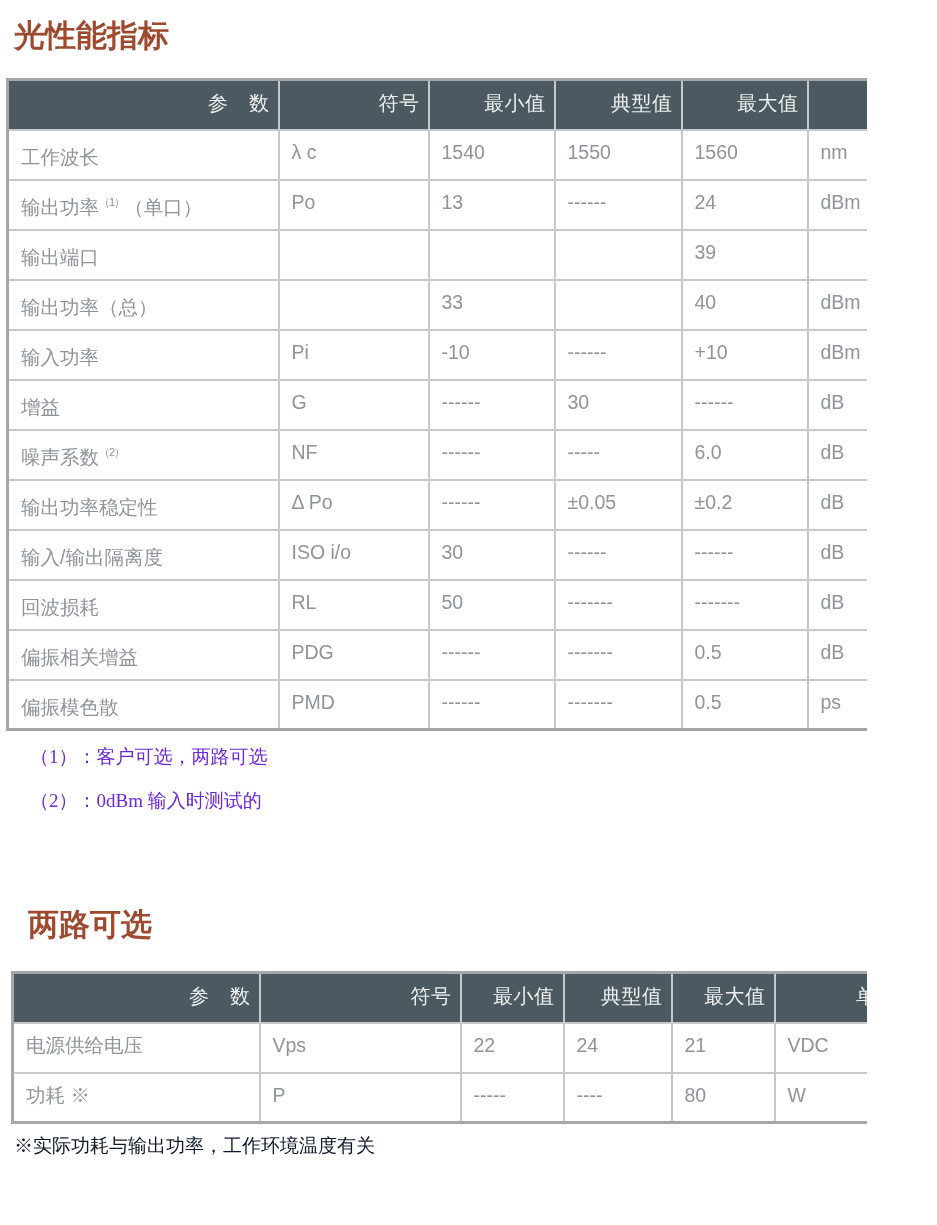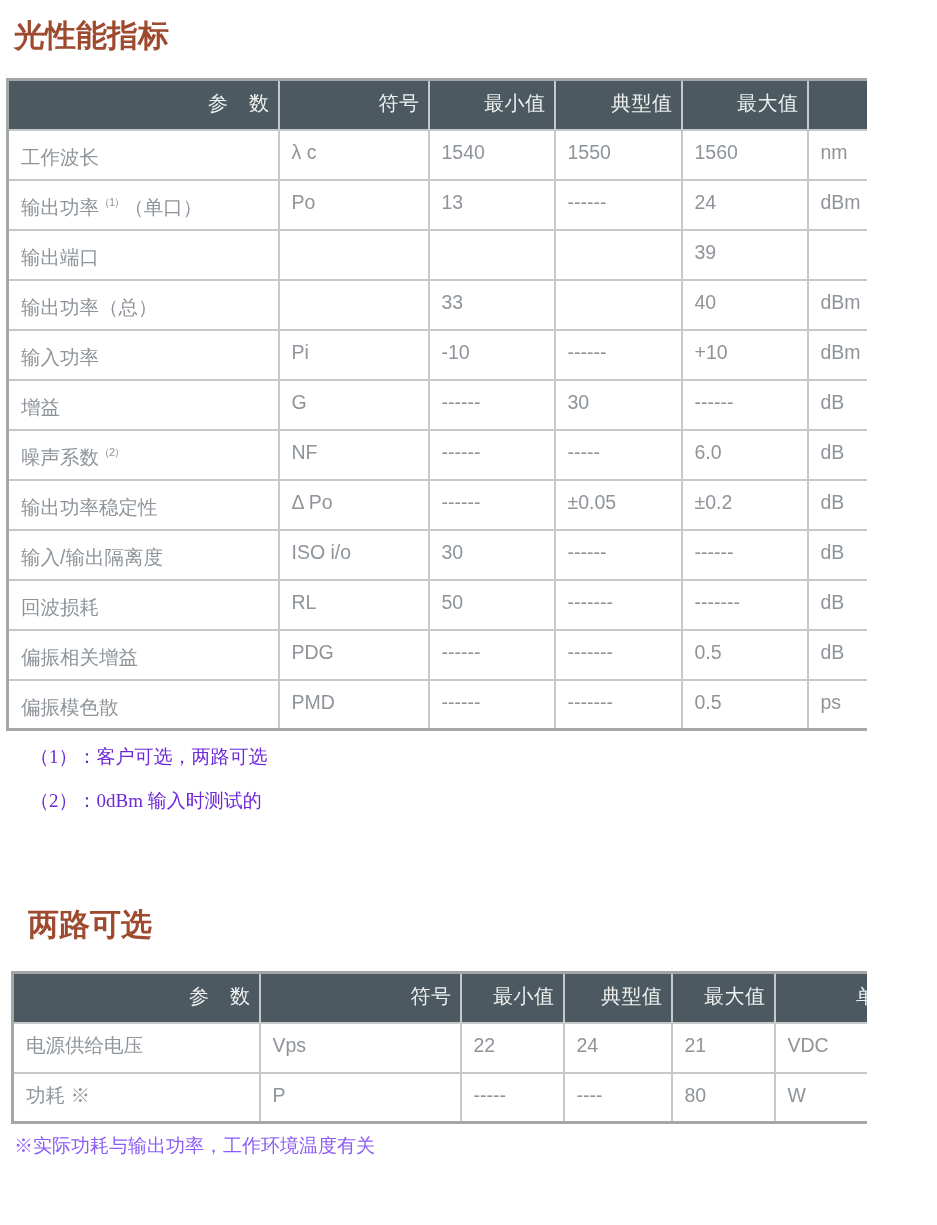--- a/index.html
+++ b/index.html
@@ -63,21 +63,21 @@
   }
   td.dark-value { color: #000000; }
   .footnotes { margin: 12px 0 0 30px; }
   .footnote {
     font-family: "Liberation Serif", serif;
     font-size: 19px;
     color: #6d28d9;
     margin: 0 0 16px 0;
     line-height: 28px;
   }
-  #elec-footnote { margin: 8px 0 0 14px; color: #8b5cf6; }
+  #elec-footnote { margin: 8px 0 0 14px; color: #0f172a; }
 </style>
 </head>
 <body>
 
 <div class="page">
 
   <h1 id="title1" class="section-title">光性能指标</h1>
 
   <table id="optical-table" class="spec-table">
     <colgroup>

